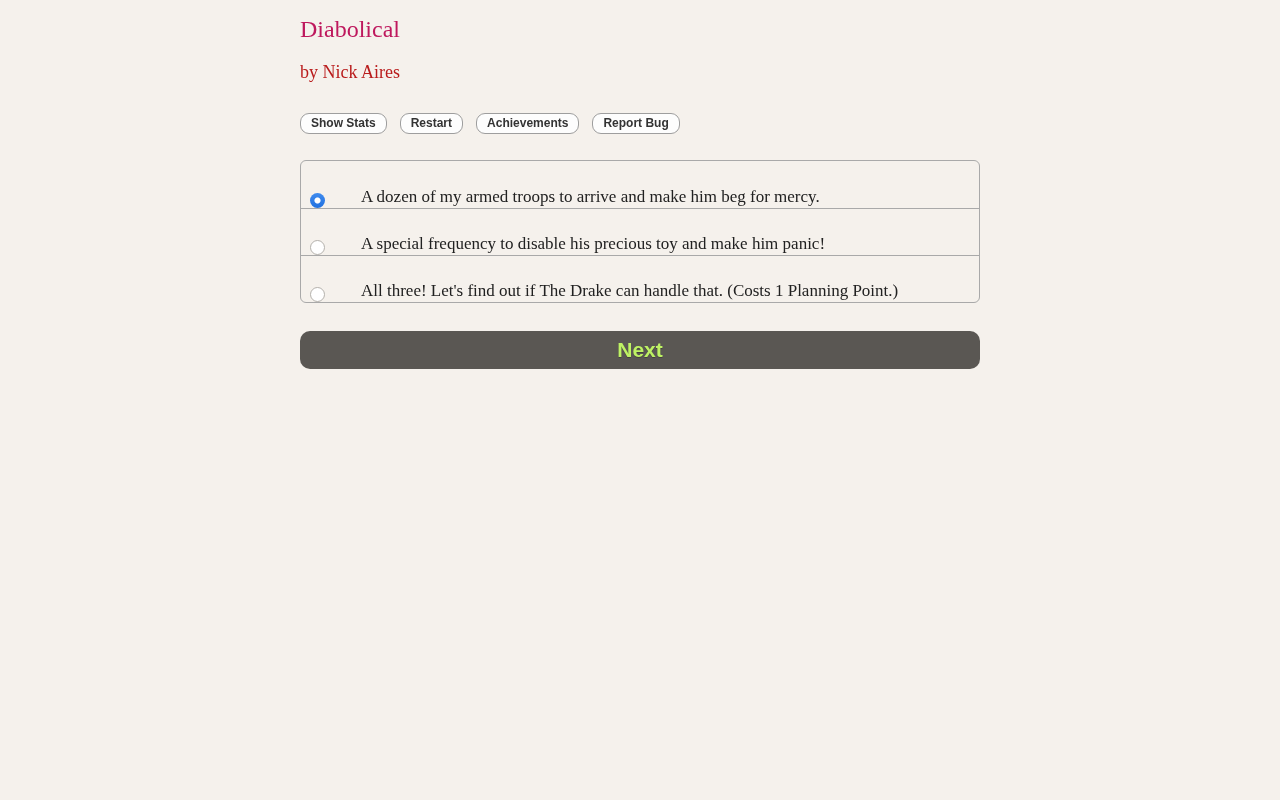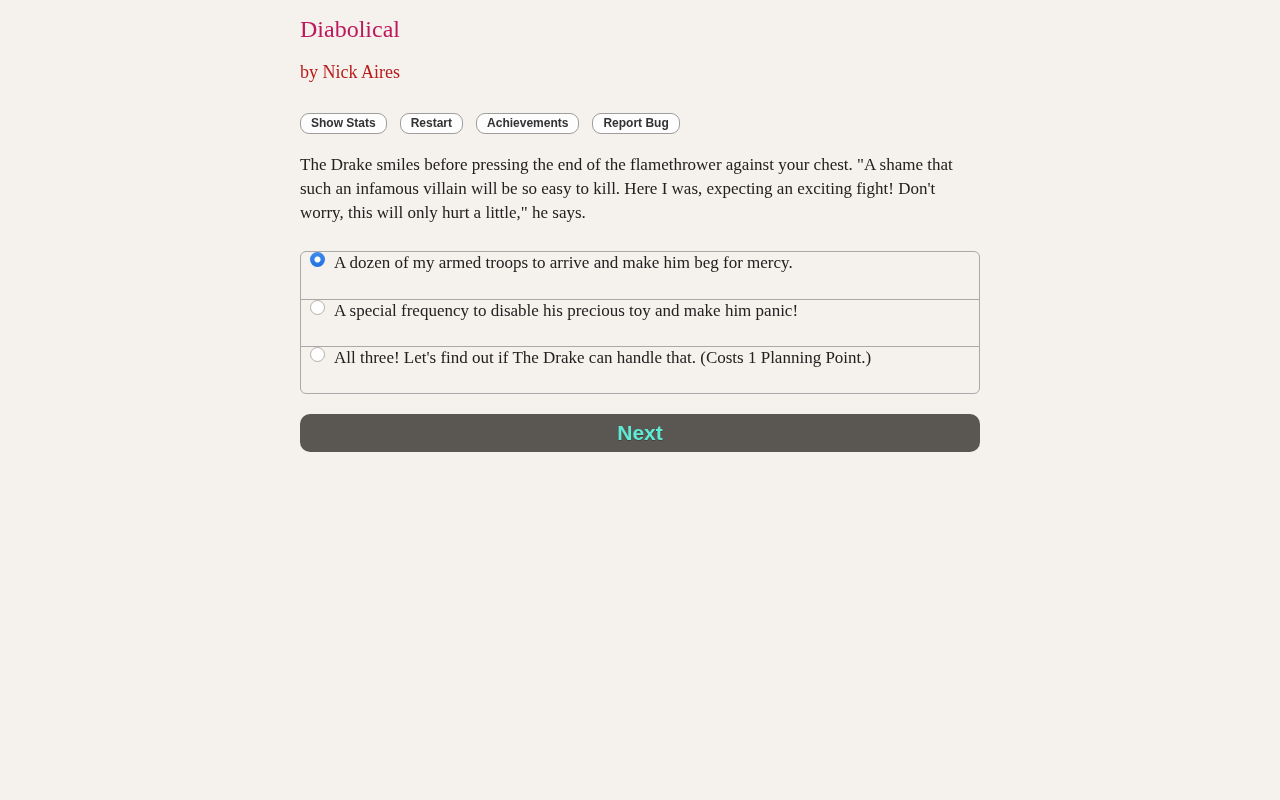--- a/index.html
+++ b/index.html
@@ -56,24 +56,25 @@
   .story p.first { margin-top: 19px; }
   .story p.second { margin-top: 24px; }
   .choice-box {
     margin-top: 26px;
     border: 1px solid #a9a9a9;
     border-radius: 6px;
     overflow: hidden;
   }
   .choice-row {
     display: flex;
-    align-items: flex-start;
+    align-items: flex-end;
     min-height: 47px;
     padding: 0 12px 0 9px;
     cursor: pointer;
+    gap: 27px;
   }
   .choice-row + .choice-row {
     border-top: 1px solid #a9a9a9;
   }
   .choice-row input[type="radio"] {
     -webkit-appearance: none;
     appearance: none;
     width: 15px;
     height: 15px;
     margin: 0;
@@ -91,26 +92,26 @@
   }
   .choice-label {
     margin-left: 9px;
     font-size: 17px;
     line-height: 22px;
     color: #212121;
   }
   .next-btn {
     display: block;
     width: 100%;
-    margin-top: 20px;
+    margin-top: 28px;
     height: 38px;
     background: #5a5753;
     border: none;
     border-radius: 10px;
-    color: #5eead4;
+    color: #bef264;
     font-family: "Liberation Sans", sans-serif;
     font-size: 21px;
     font-weight: 700;
     text-align: center;
     cursor: pointer;
     text-shadow: 0 1px 0 rgba(0,0,0,0.25);
   }
 </style>
 </head>
 <body>
@@ -122,21 +123,20 @@
   <div class="game-author">by Nick Aires</div>
 
   <div class="toolbar">
     <button class="tb-btn">Show Stats</button>
     <button class="tb-btn">Restart</button>
     <button class="tb-btn">Achievements</button>
     <button class="tb-btn">Report Bug</button>
   </div>
 
   <div class="story">
-    <p class="first">The Drake smiles before pressing the end of the flamethrower against your chest. "A shame that such an infamous villain will be so easy to kill. Here I was, expecting an exciting fight! Don't worry, this will only hurt a little," he says.</p>
   </div>
 
   <div class="choice-box">
     <label class="choice-row">
       <input type="radio" name="choice" checked="" style="">
       <span class="choice-label">A dozen of my armed troops to arrive and make him beg for mercy.</span>
     </label>
     <label class="choice-row">
       <input type="radio" name="choice" style="">
       <span class="choice-label">A special frequency to disable his precious toy and make him panic!</span>

